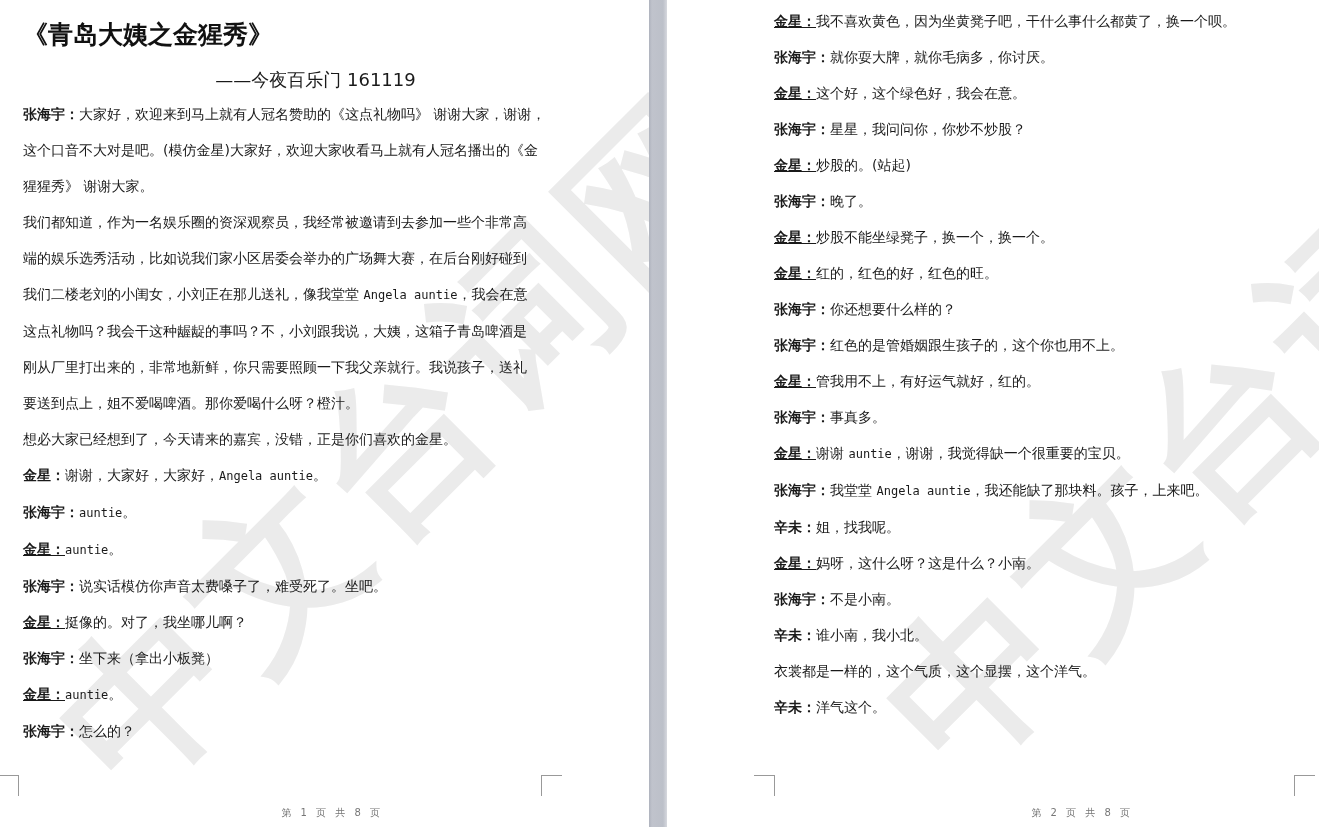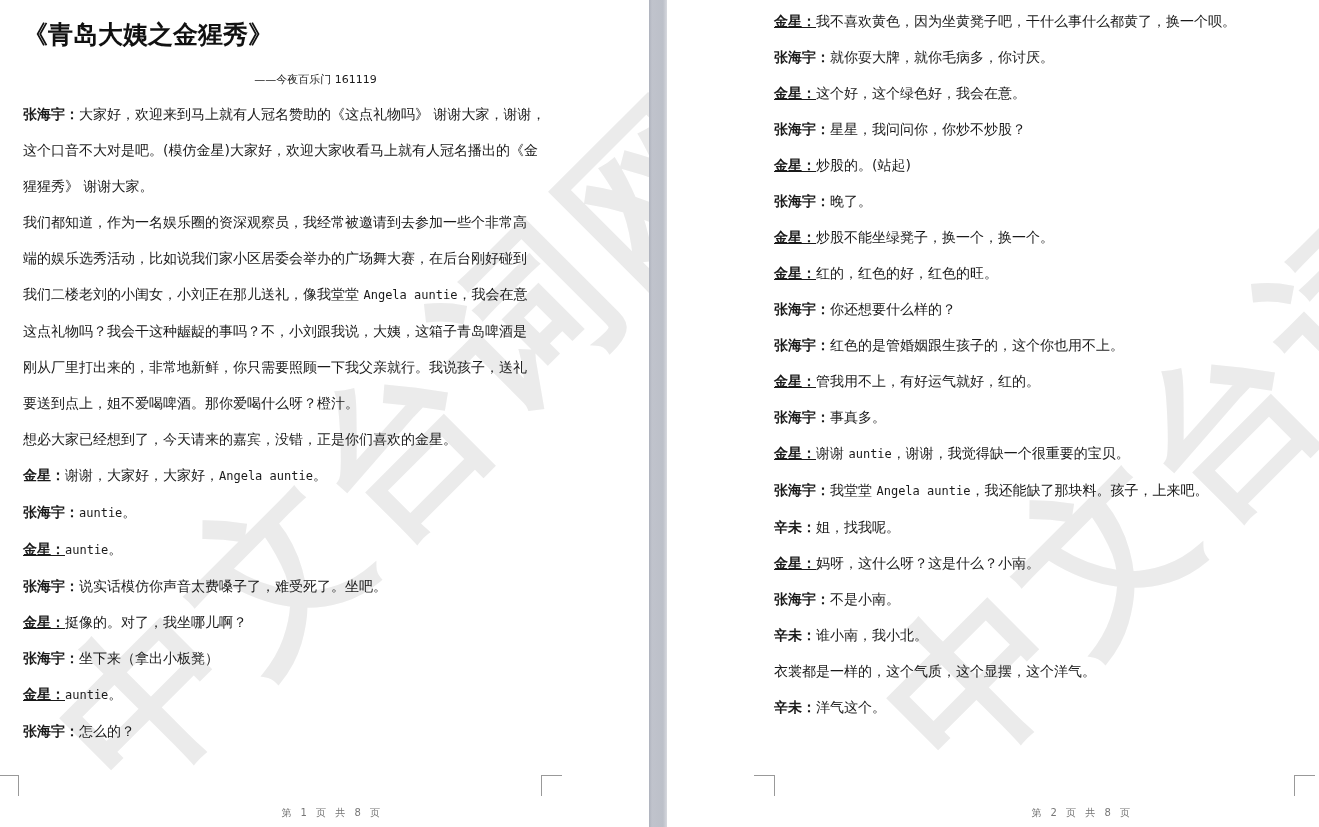--- a/index.html
+++ b/index.html
@@ -27,21 +27,21 @@
     #page2 .watermark { left: 120px; top: 310px; }
     .content { position: absolute; z-index: 1; }
     #page1 .content { left: 23px; top: 0; width: 525px; }
     #page2 .content { left: 107px; top: 0; width: 525px; }
     .title {
       text-align: left; font-family: "DejaVu Serif", "Liberation Serif", serif;
       font-weight: bold; font-size: 25px; margin-top: 17px; height: 36px; line-height: 36px;
       color: #111;
     }
     .subtitle {
-      text-align: center; font-size: 11px; margin-top: 17px; height: 20px; line-height: 20px;
+      text-align: center; font-size: 18px; margin-top: 17px; height: 20px; line-height: 20px;
       padding-left: 60px;
     }
     .para { font-size: 14px; line-height: 36px; margin: 0; }
     .speaker { font-weight: bold; }
     .speaker.ul { text-decoration: underline; }
     .latin { font-family: "DejaVu Sans Mono", "Liberation Mono", monospace; font-size: 12px; }
     .first-para { margin-top: 6px; }
     #page2 .first-line { margin-top: 3px; }
     .crop {
       position: absolute; width: 20px; height: 20px; border-color: #999; border-style: solid;

